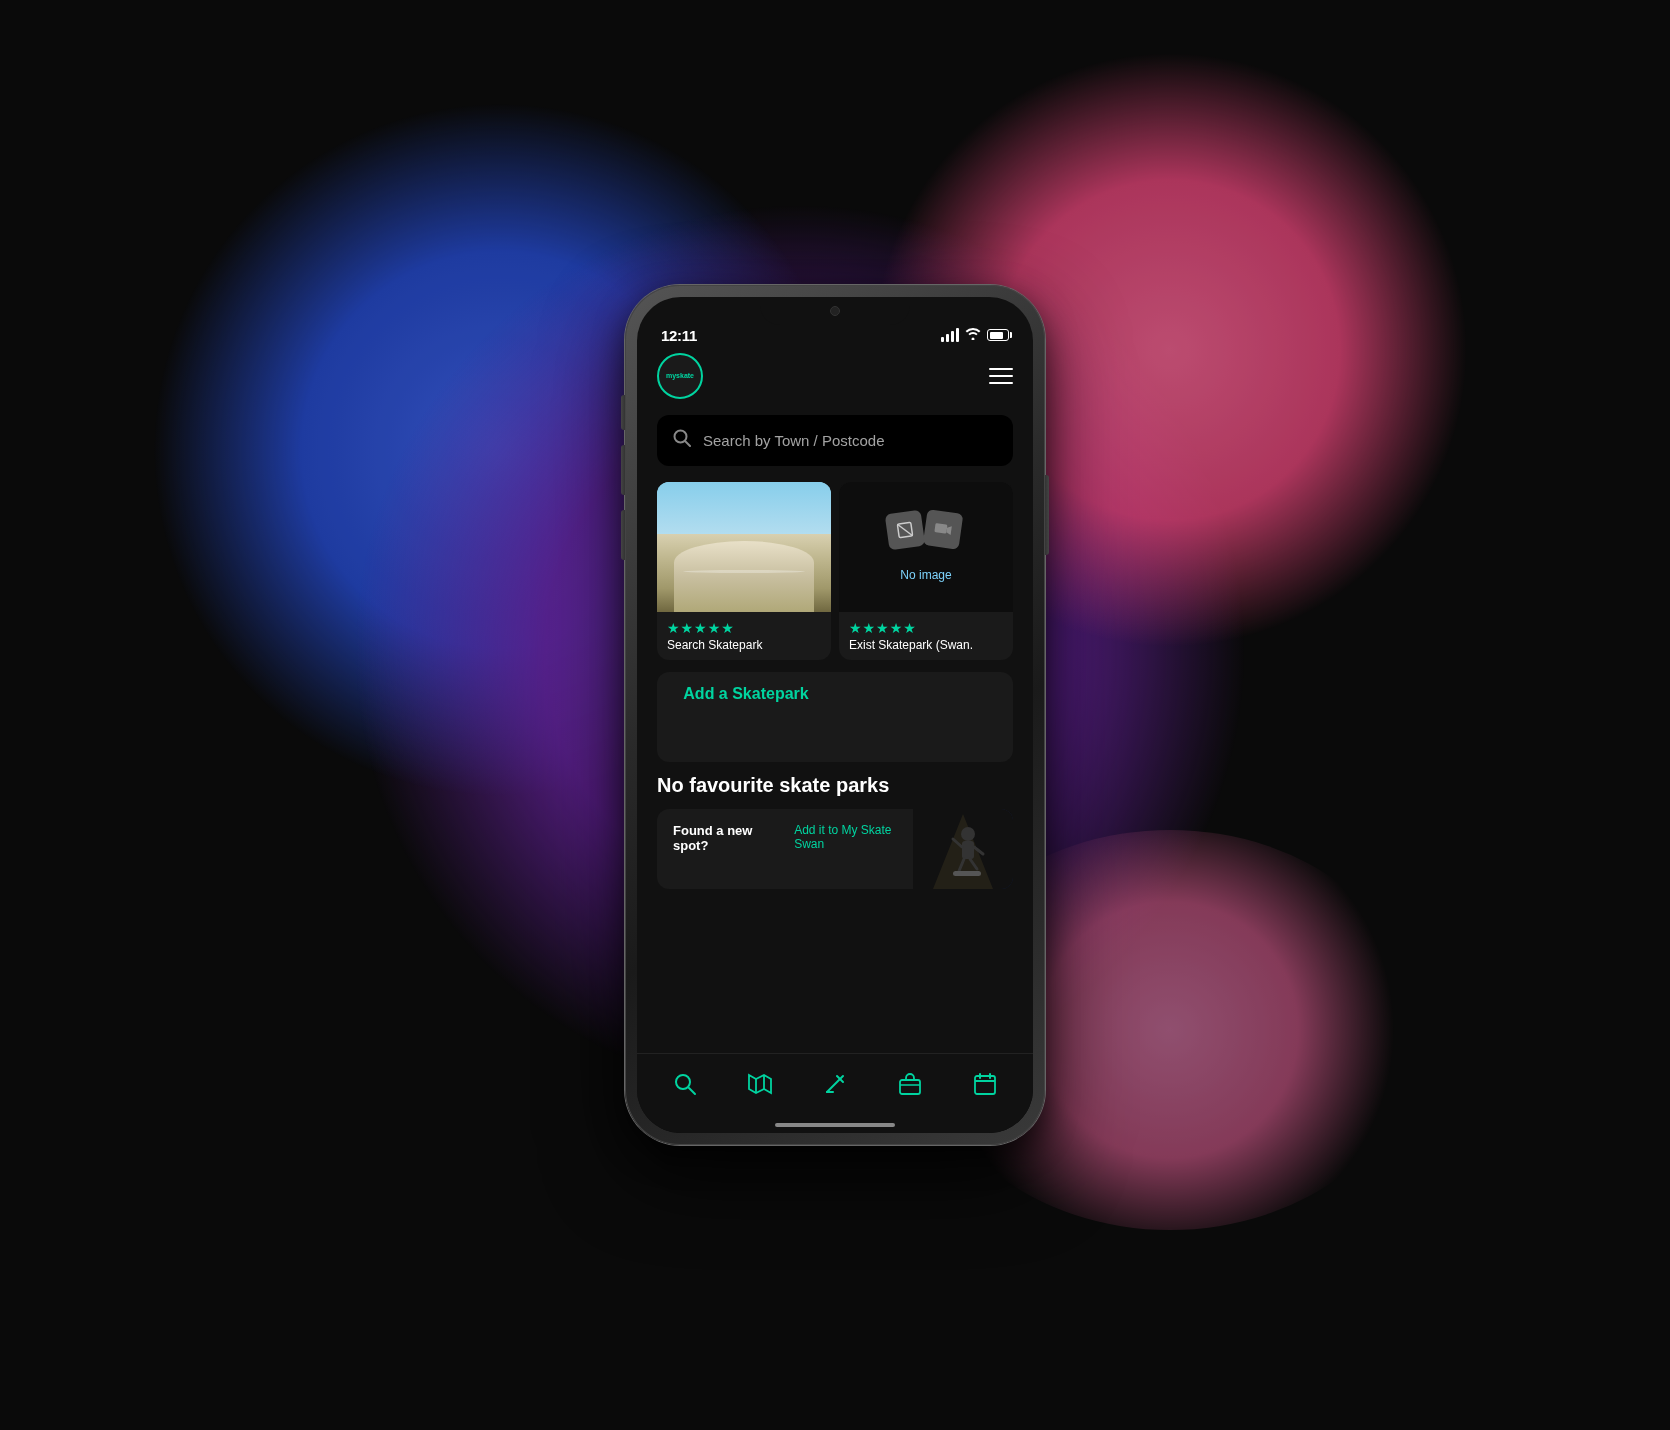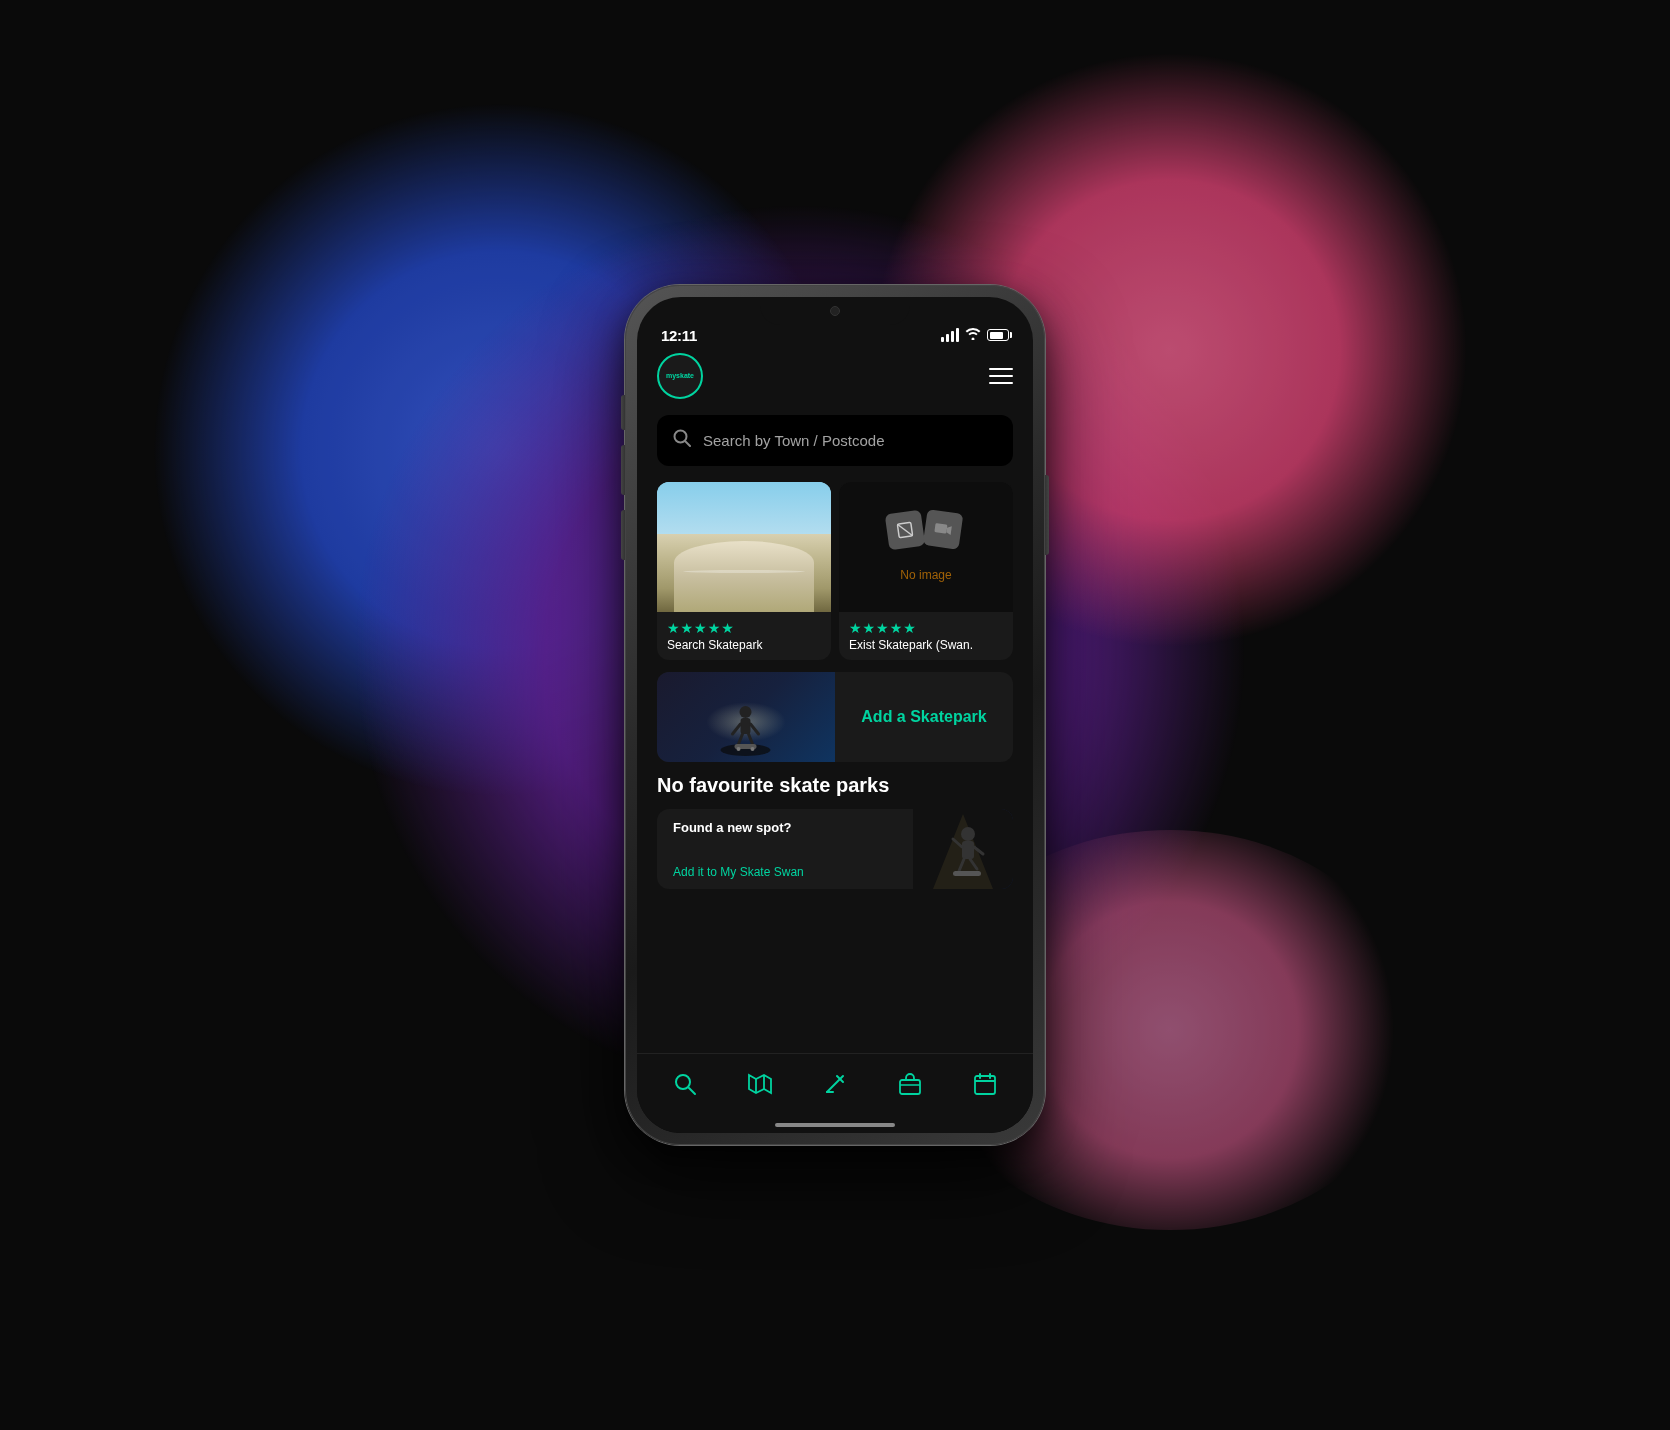--- a/index.html
+++ b/index.html
@@ -387,21 +387,21 @@
     .icon-card.rotated {
       transform: rotate(-8deg);
     }
 
     .icon-card.front {
       transform: rotate(8deg) translateX(-4px);
       z-index: 1;
     }
 
     .no-image-text {
-      color: #a16207;
+      color: #7dd3fc;
       font-size: 12px;
       margin-top: 12px;
     }
 
     
     .card-info {
       padding: 8px 10px;
     }
 
     .stars {
@@ -419,20 +419,21 @@
 
     
     .add-skatepark-banner {
       margin: 0 20px 12px;
       background: #1a1a1a;
       border-radius: 12px;
       overflow: hidden;
       display: flex;
       height: 90px;
       cursor: pointer;
+      flex-direction: column;
     }
 
     .banner-image {
       width: 50%;
       background: linear-gradient(135deg, #1a1a2e 0%, #16213e 50%, #0f3460 100%);
       position: relative;
       overflow: hidden;
     }
 
     .banner-action {
@@ -467,21 +468,20 @@
       overflow: hidden;
       display: flex;
       height: 80px;
       cursor: pointer;
     }
 
     .spot-banner-text {
       flex: 1;
       padding: 14px 16px;
       display: flex;
-      flex-direction: column;
       justify-content: center;
       gap: 28px;
     }
 
     .spot-banner-title {
       color: #fff;
       font-size: 13px;
       font-weight: 600;
       margin-bottom: 2px;
     }

